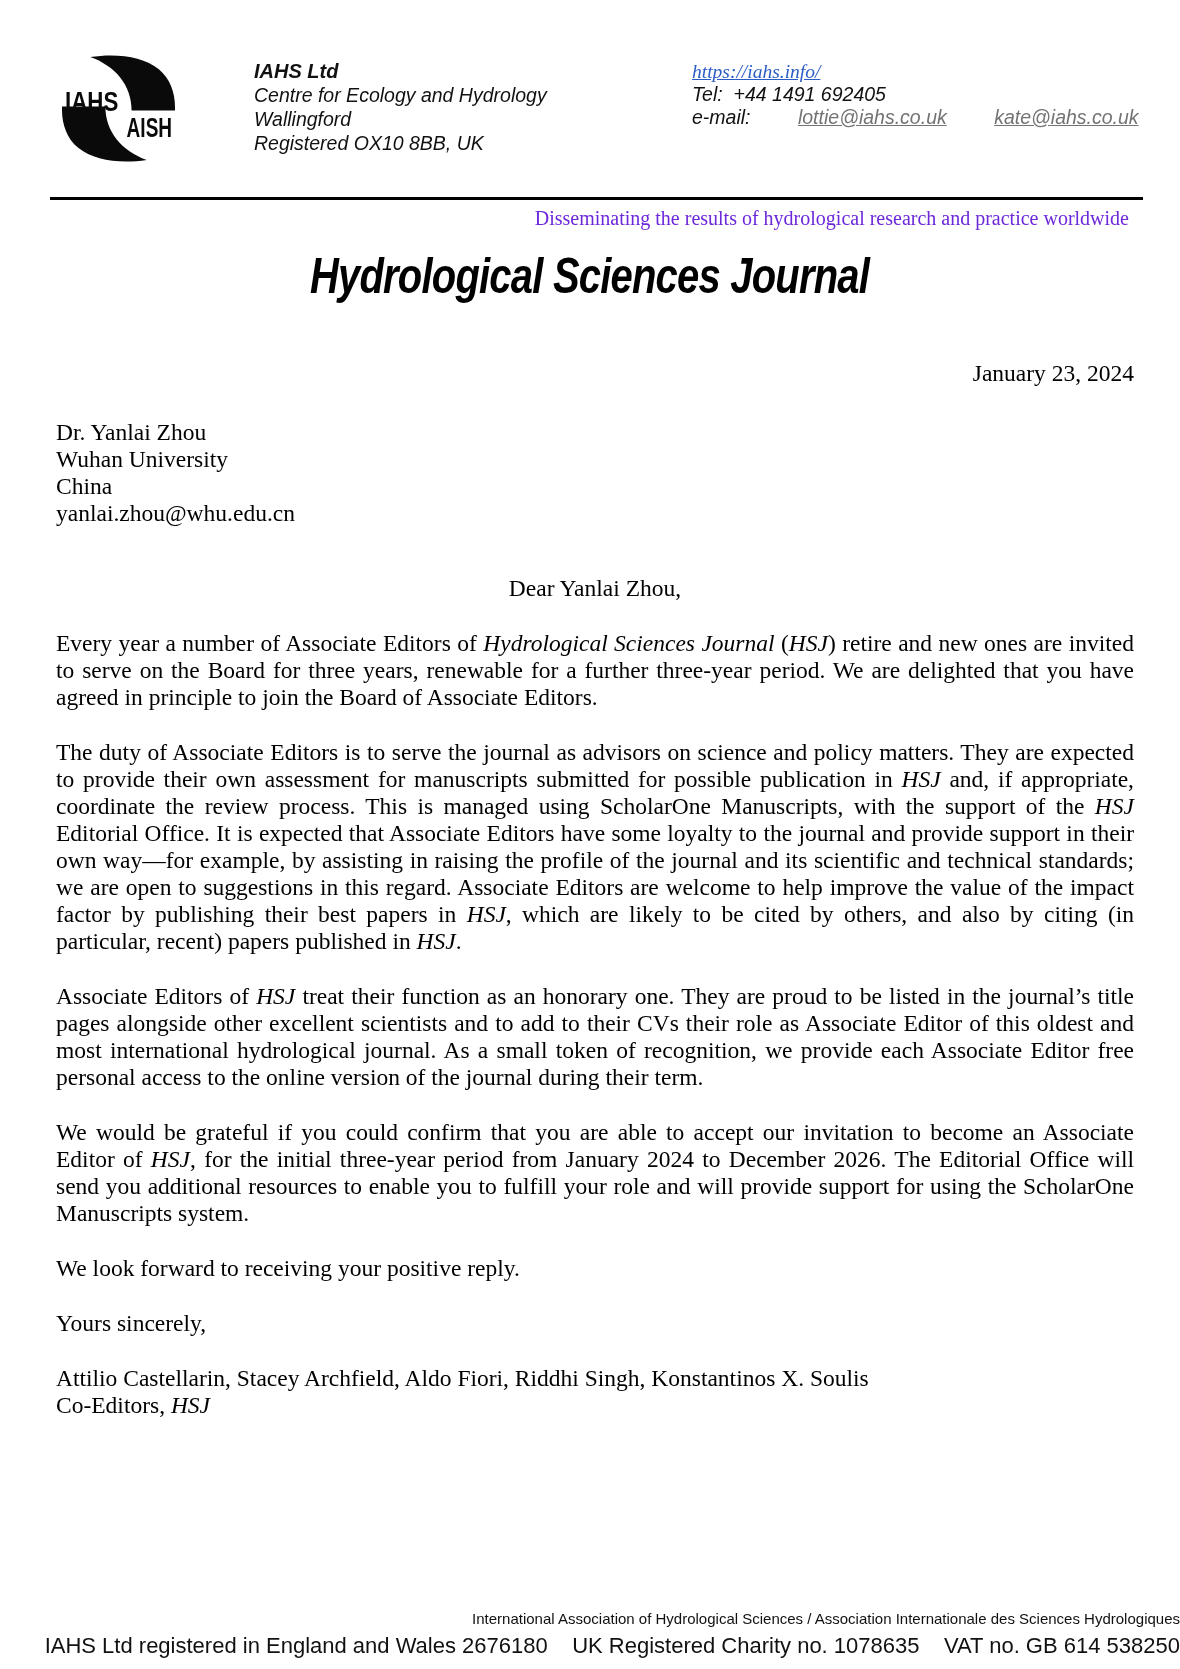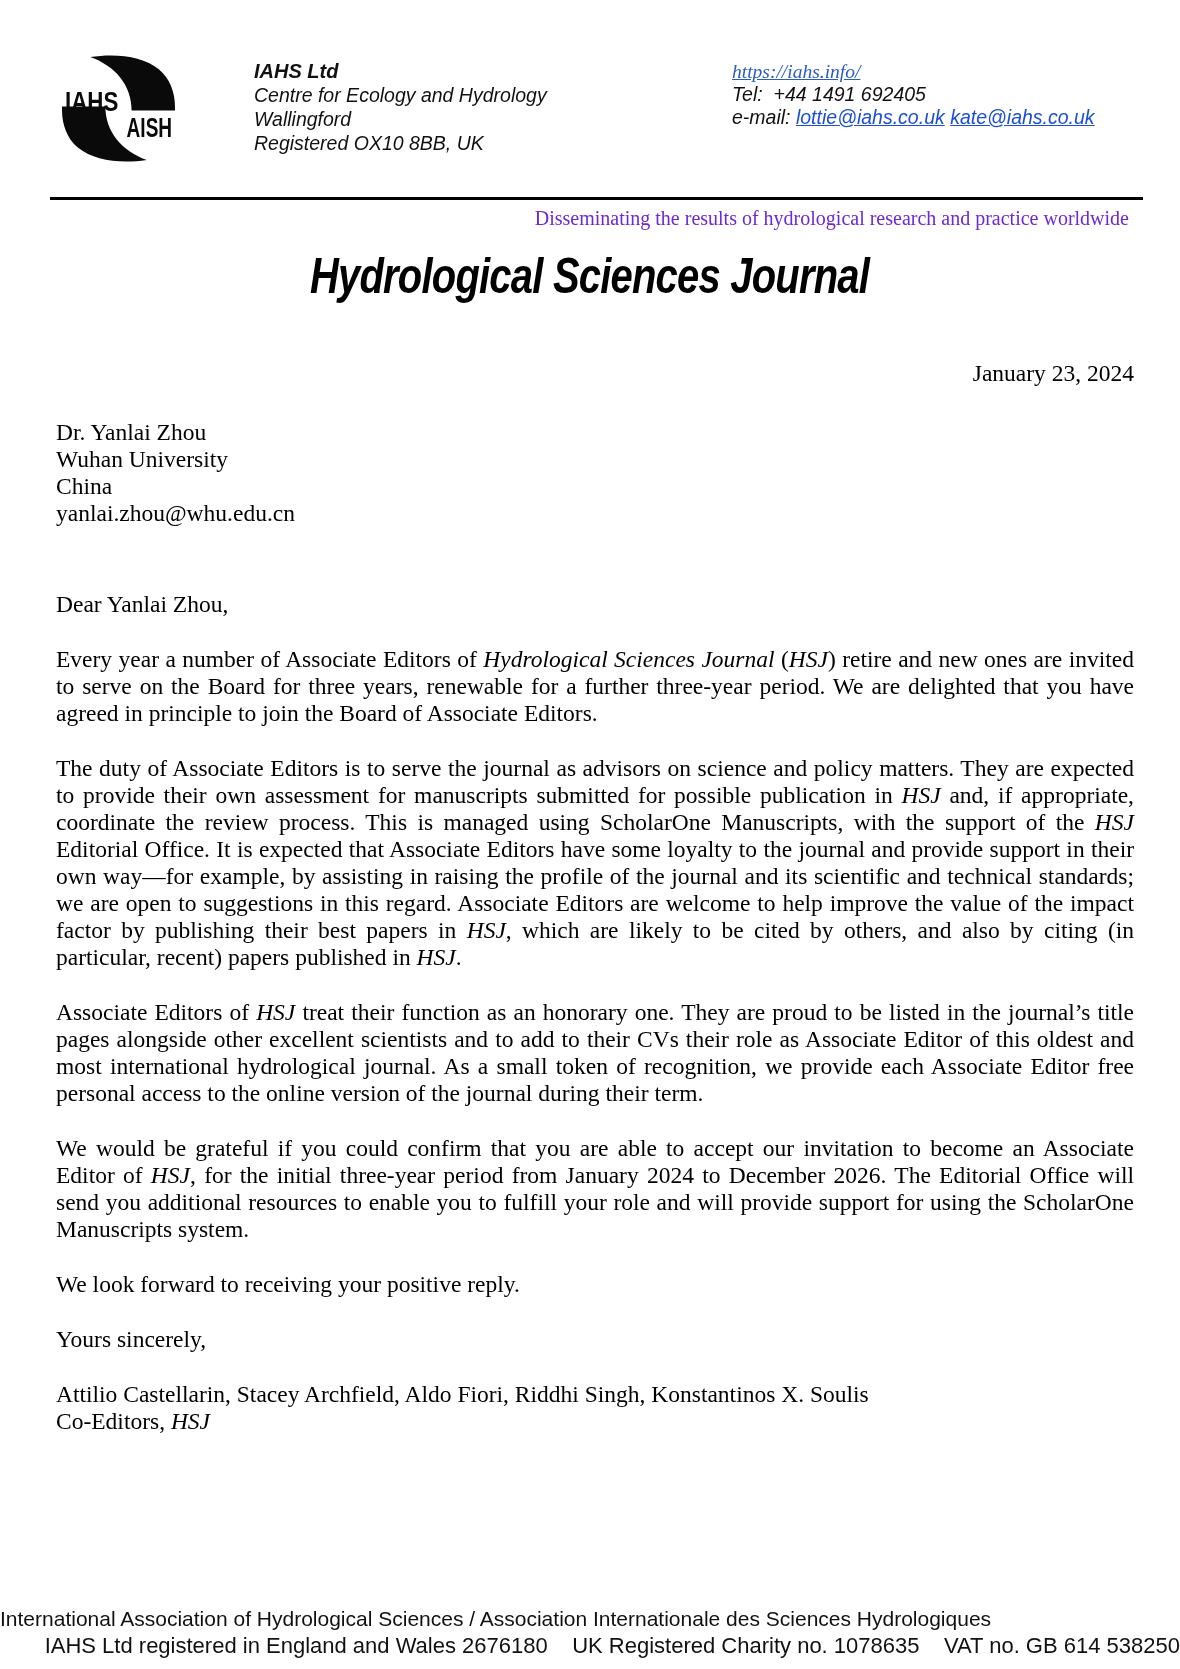--- a/index.html
+++ b/index.html
@@ -14,29 +14,29 @@
   }
   
   .logo{position:absolute;left:60px;top:52px;width:117px;height:113px;}
   .org-block{
     position:absolute;left:254px;top:59px;
     font-family:"Liberation Sans", sans-serif;
     font-style:italic;font-size:19.5px;line-height:24px;color:#111;
   }
   .org-name{font-weight:bold;font-size:20px;}
   .contact-block{
-    position:absolute;left:732px;top:60px;
+    position:absolute;left:692px;top:60px;
     font-family:"Liberation Sans", sans-serif;
     font-style:italic;font-size:19.5px;line-height:23px;color:#111;
   }
   .web-link{
     font-family:"Liberation Serif", serif;
     color:#2b5cc5;text-decoration:underline;font-style:italic;
   }
-  .mail-link{color:#1d4ed8;text-decoration:underline;}
+  .mail-link{color:#737373;text-decoration:underline;margin-left:42px;}
   .rule{position:absolute;left:50px;top:197px;width:1093px;height:3px;background:#000;}
   .tagline{
     position:absolute;right:51px;top:207px;
     font-family:Liberation Serif, serif;
     font-size:20px;color:#6d28d9;text-align:center;
   }
   .journal-title{
     position:absolute;left:0;right:0;top:248px;
     text-align:center;line-height:56px;white-space:nowrap;
   }
@@ -53,33 +53,33 @@
     font-style:italic;font-size:17.5px;color:#111;
   }
   .editors b{font-weight:bold;}
   
   .body{
     position:absolute;left:56px;top:360px;width:1078px;
     font-size:23.5px;line-height:27px;
   }
   .date{text-align:right;}
   .recipient{margin-top:32px;}
-  .salutation{margin-top:64px;}
+  .salutation{margin-top:48px;text-align:center;}
   .body p{
     margin:28px 0 0 0;
     text-align:justify;text-justify:inter-word;
   }
   .closing{margin-top:28px;}
   .signature{margin-top:28px;}
   
   .footer-l1{
     position:absolute;left:0;right:0;top:1606px;
-    text-align:left;
+    text-align:right;
     font-family:"Liberation Sans", sans-serif;
-    font-size:21px;line-height:26px;color:#111;
+    font-size:15px;line-height:26px;color:#111;
   }
   .footer-l2{
     position:absolute;left:1px;right:0;top:1636px;
     text-align:right;
     font-family:"Liberation Sans", sans-serif;
     font-size:22px;line-height:20px;color:#111;
   }
 </style>
 </head>
 <body>

